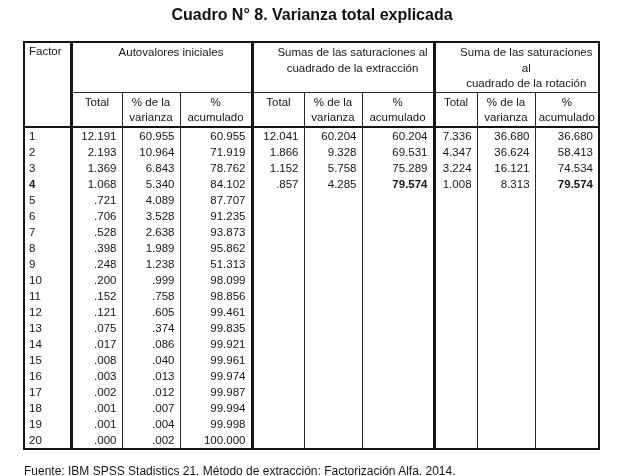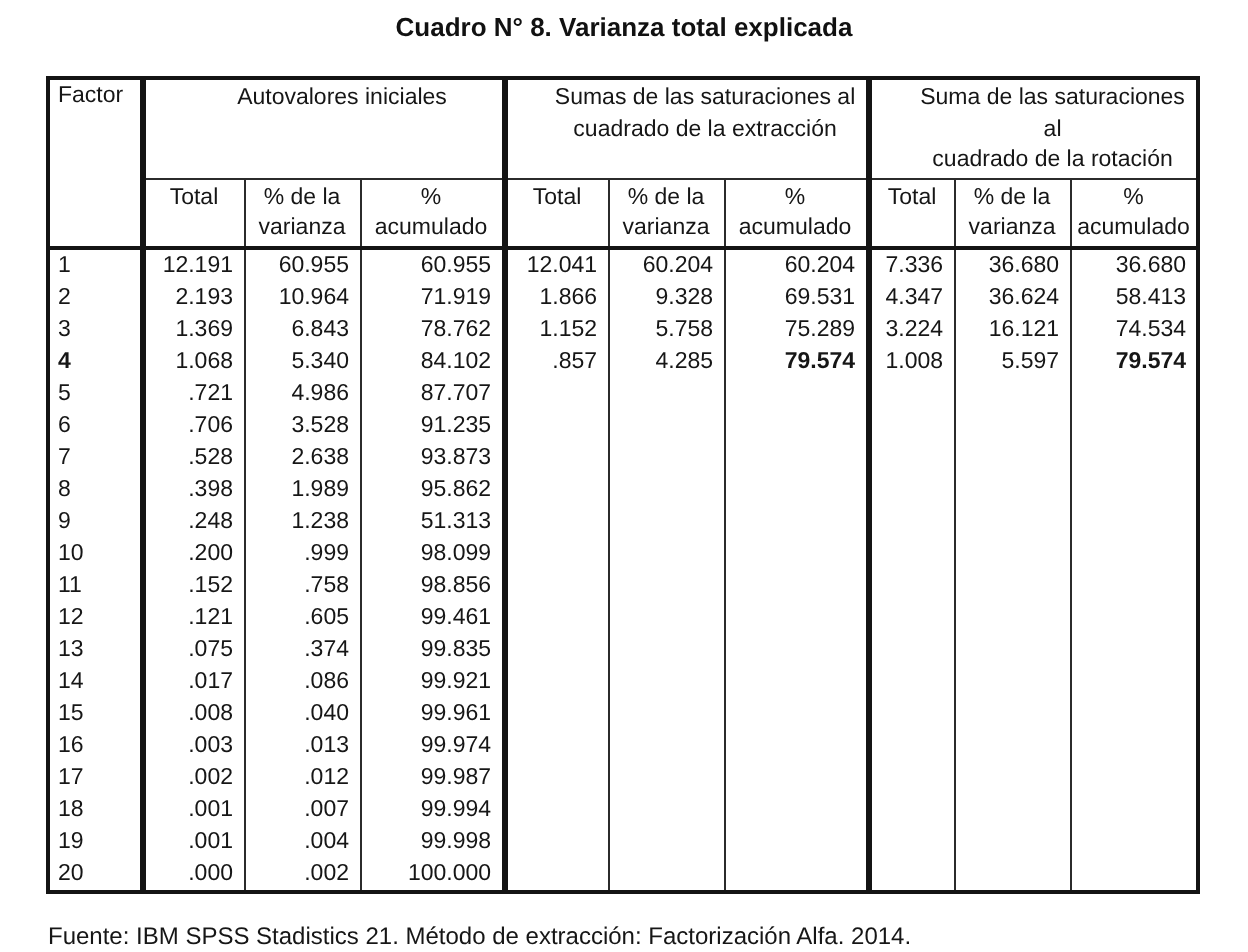--- a/index.html
+++ b/index.html
@@ -8,21 +8,21 @@
     width: 624px;
     height: 476px;
     background: #ffffff;
     font-family: "Liberation Sans", sans-serif;
     color: #161616;
     overflow: hidden;
   }
   .title {
     padding-top: 6px;
     text-align: center;
-    font-size: 13px;
+    font-size: 16px;
     font-weight: bold;
     color: #111111;
   }
   .table-wrap { margin: 17px auto 0 auto; width: 578px; }
   table.spss {
     border-collapse: collapse;
     table-layout: fixed;
     width: 494px;
     border: 2px solid #141414;
   }
@@ -189,27 +189,27 @@
           </tr>
           <tr>
             <td class="c-factor bold">4</td>
             <td class="v-thick">1.068</td>
             <td class="v-thin">5.340</td>
             <td class="v-thin">84.102</td>
             <td class="v-thick">.857</td>
             <td class="v-thin">4.285</td>
             <td class="v-thin bold">79.574</td>
             <td class="v-thick">1.008</td>
-            <td class="v-thin">5.597</td>
+            <td class="v-thin">8.313</td>
             <td class="v-thin bold">79.574</td>
           </tr>
           <tr>
             <td class="c-factor">5</td>
             <td class="v-thick">.721</td>
-            <td class="v-thin">4.986</td>
+            <td class="v-thin">4.089</td>
             <td class="v-thin">87.707</td>
             <td class="v-thick"></td>
             <td class="v-thin"></td>
             <td class="v-thin"></td>
             <td class="v-thick"></td>
             <td class="v-thin"></td>
             <td class="v-thin"></td>
           </tr>
           <tr>
             <td class="c-factor">6</td>

